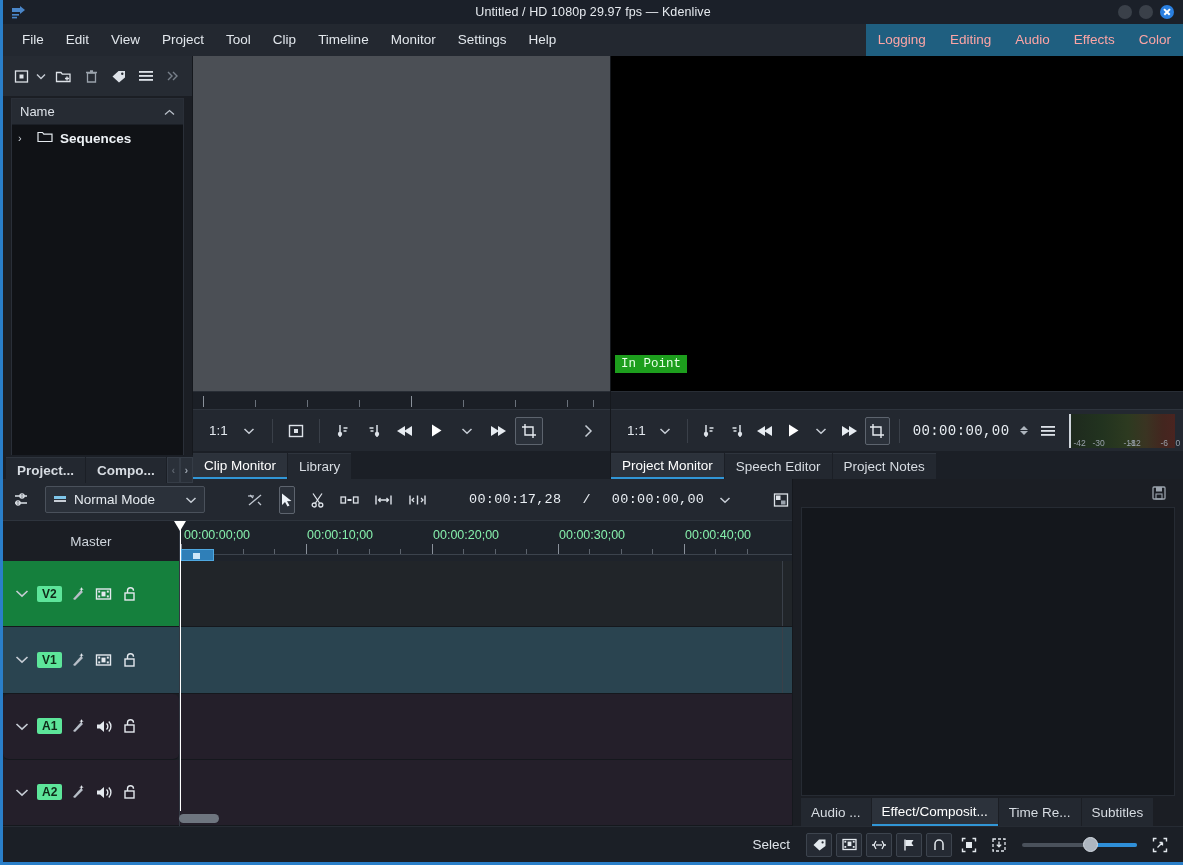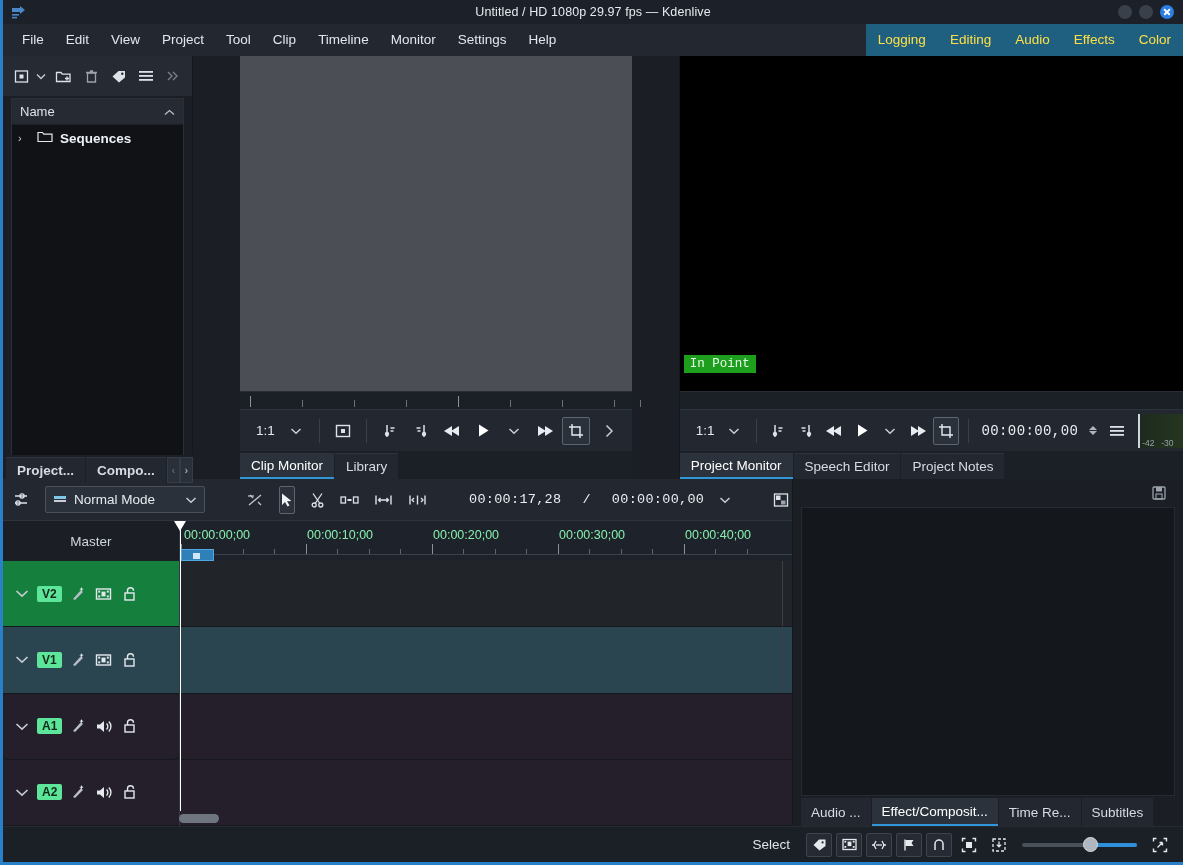--- a/index.html
+++ b/index.html
@@ -32,24 +32,24 @@
   }
   .tb-btn.close::before { transform: rotate(45deg); }
   .tb-btn.close::after  { transform: rotate(-45deg); }
 
   
   .menubar { height: 32px; background: #232830; display: flex; align-items: stretch;
              flex: 0 0 32px; }
   .menu-items { display: flex; align-items: center; padding-left: 8px; }
   .menu-item { padding: 0 11px; height: 32px; line-height: 32px; font-size: 13.5px; color: #e2e7ec; cursor: default;}
   .layout-bar { margin-left: auto; display: flex; align-items: center; background: #1f5f80; }
-  .layout-item { padding: 0 12px; height: 32px; line-height: 32px; font-size: 13.5px; color: #fde047;}
+  .layout-item { padding: 0 12px; height: 32px; line-height: 32px; font-size: 13.5px; color: #fca5a5;}
 
   
-  .upper { display: flex; flex: 0 0 423px; height: 423px; background: #1b1e24; gap: 47px; }
+  .upper { display: flex; flex: 0 0 423px; height: 423px; background: #1b1e24; }
 
   
   .bin { width: 190px; display: flex; flex-direction: column; background: #1b1e24;
          border-right: 1px solid #15181d; }
   .bin-toolbar { height: 40px; display: flex; align-items: center; gap: 2px;
                  padding: 0 6px; background: #262b33; }
   .ticon { width: 26px; height: 26px; display:flex; align-items:center; justify-content:center;
            border-radius: 2px; }
   .ticon svg { display:block; }
   .dd-caret { width: 13px; display:flex; align-items:center; }

